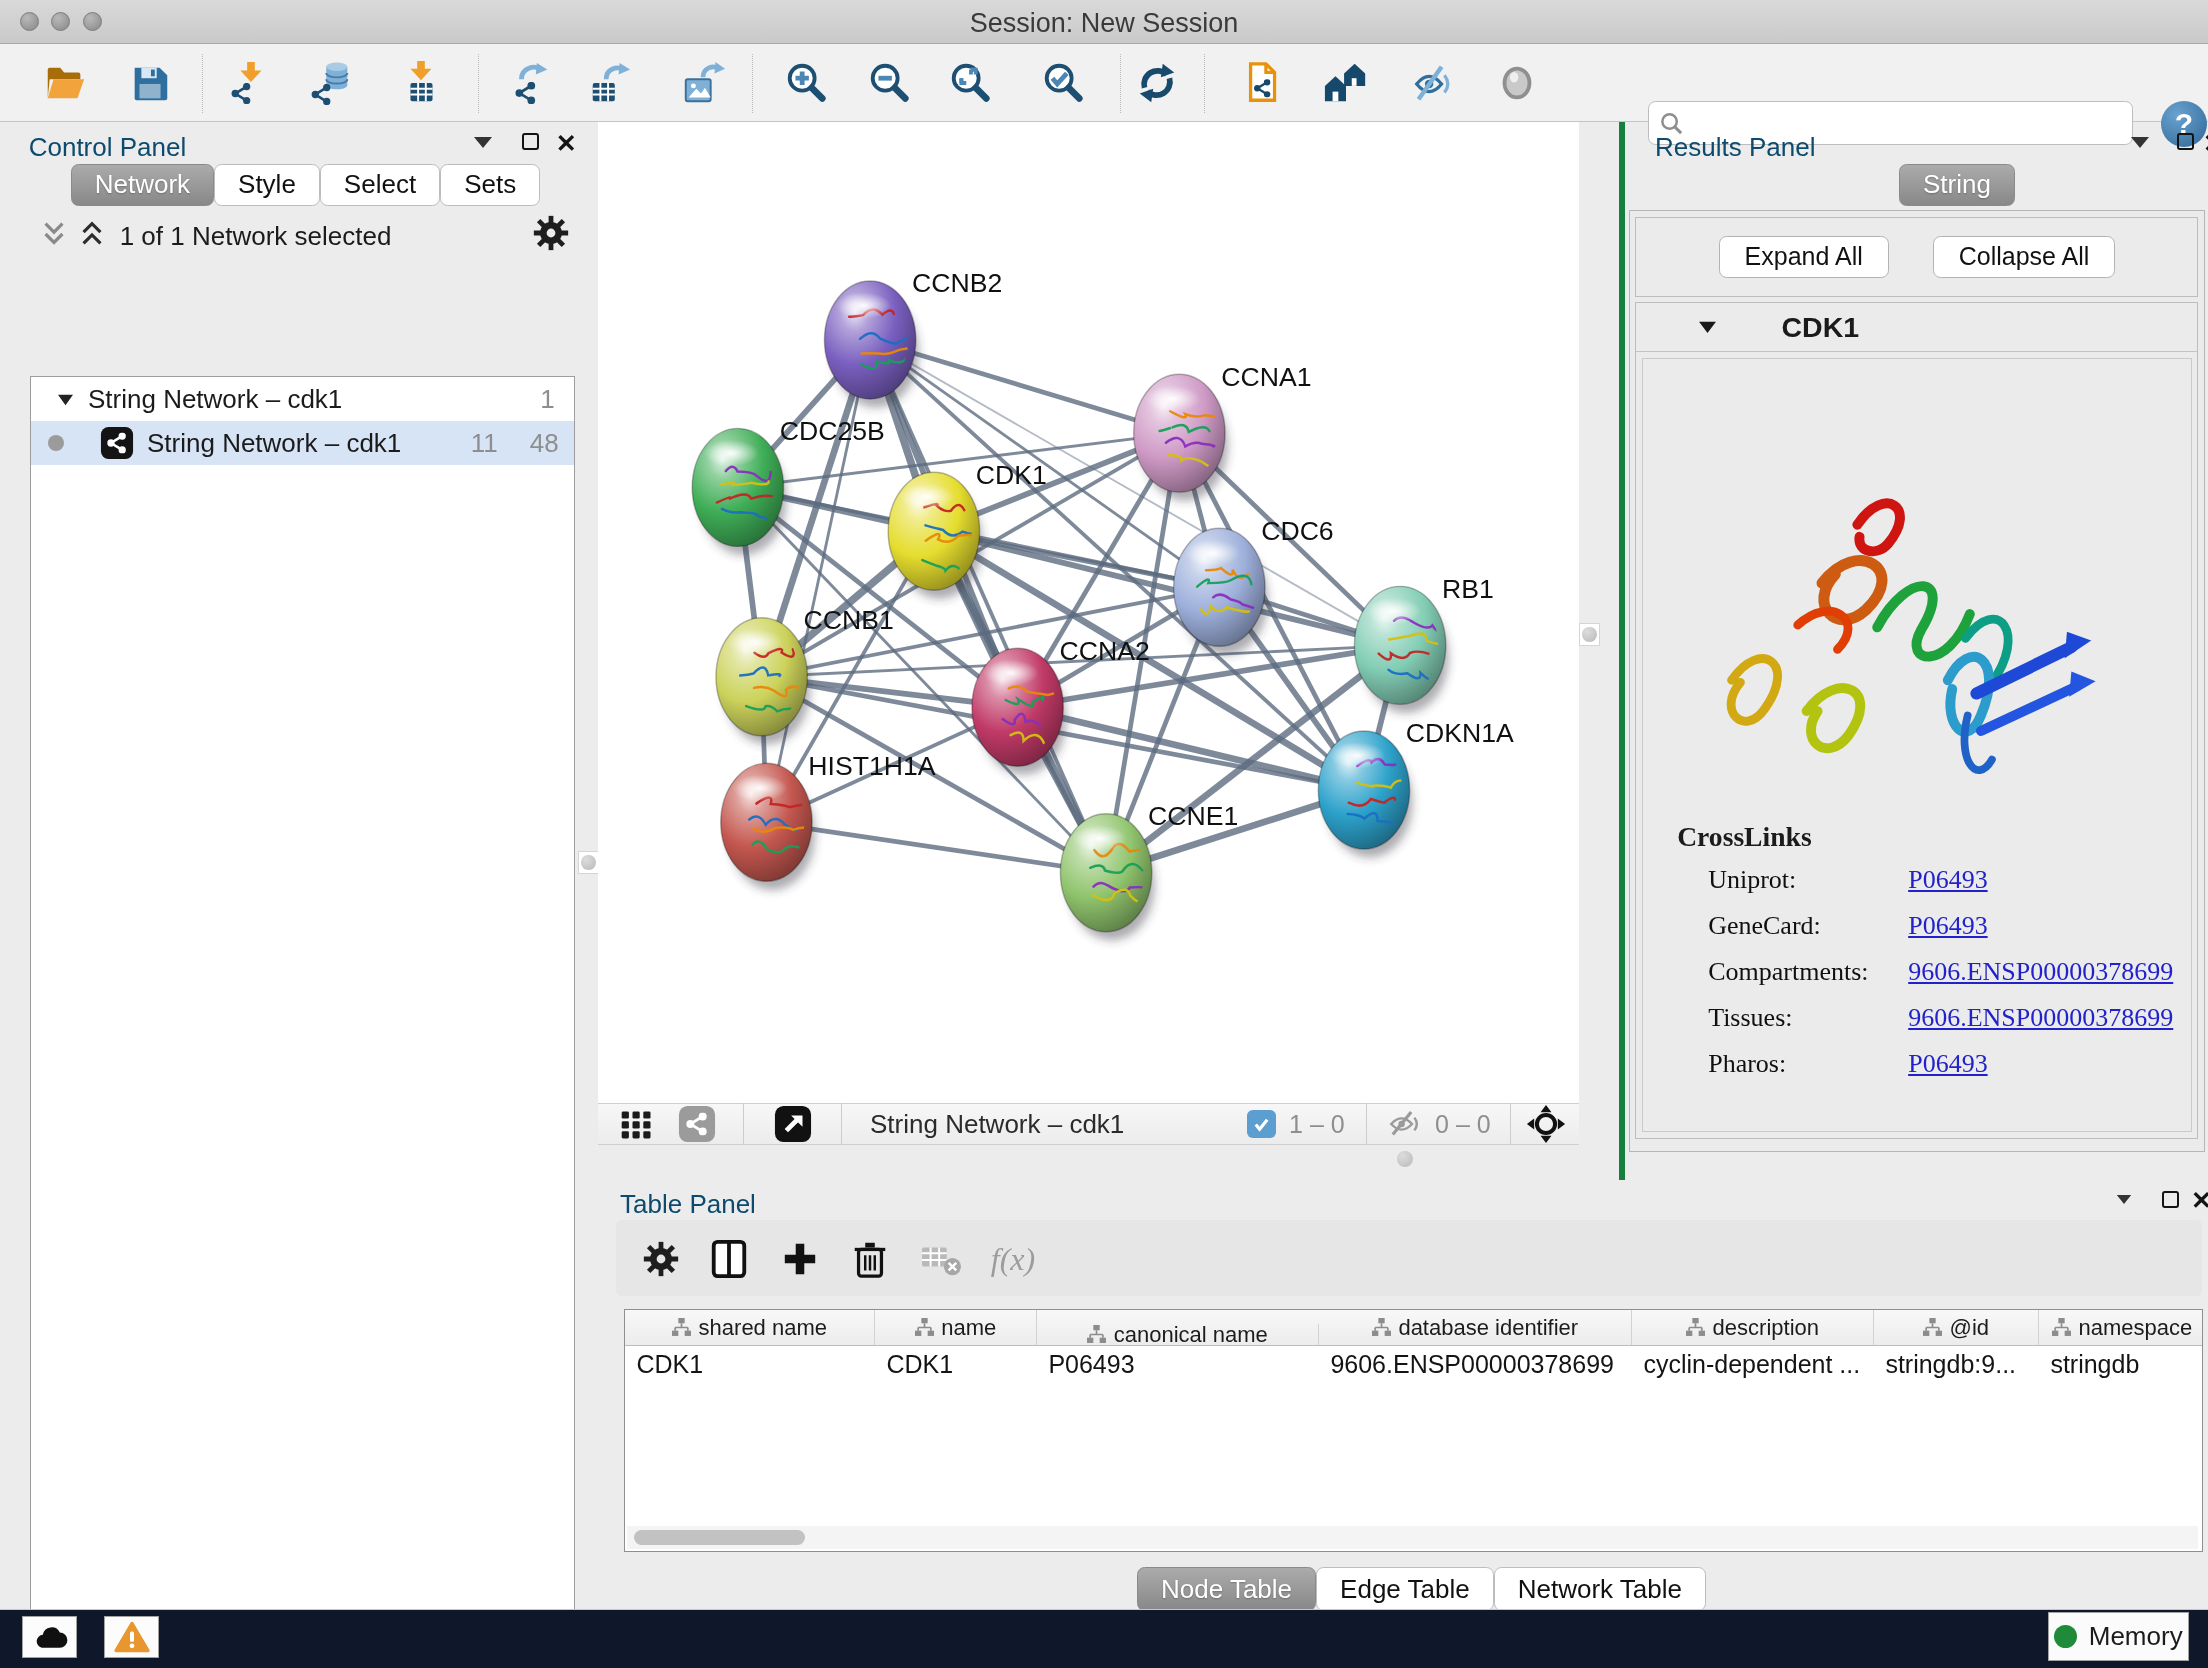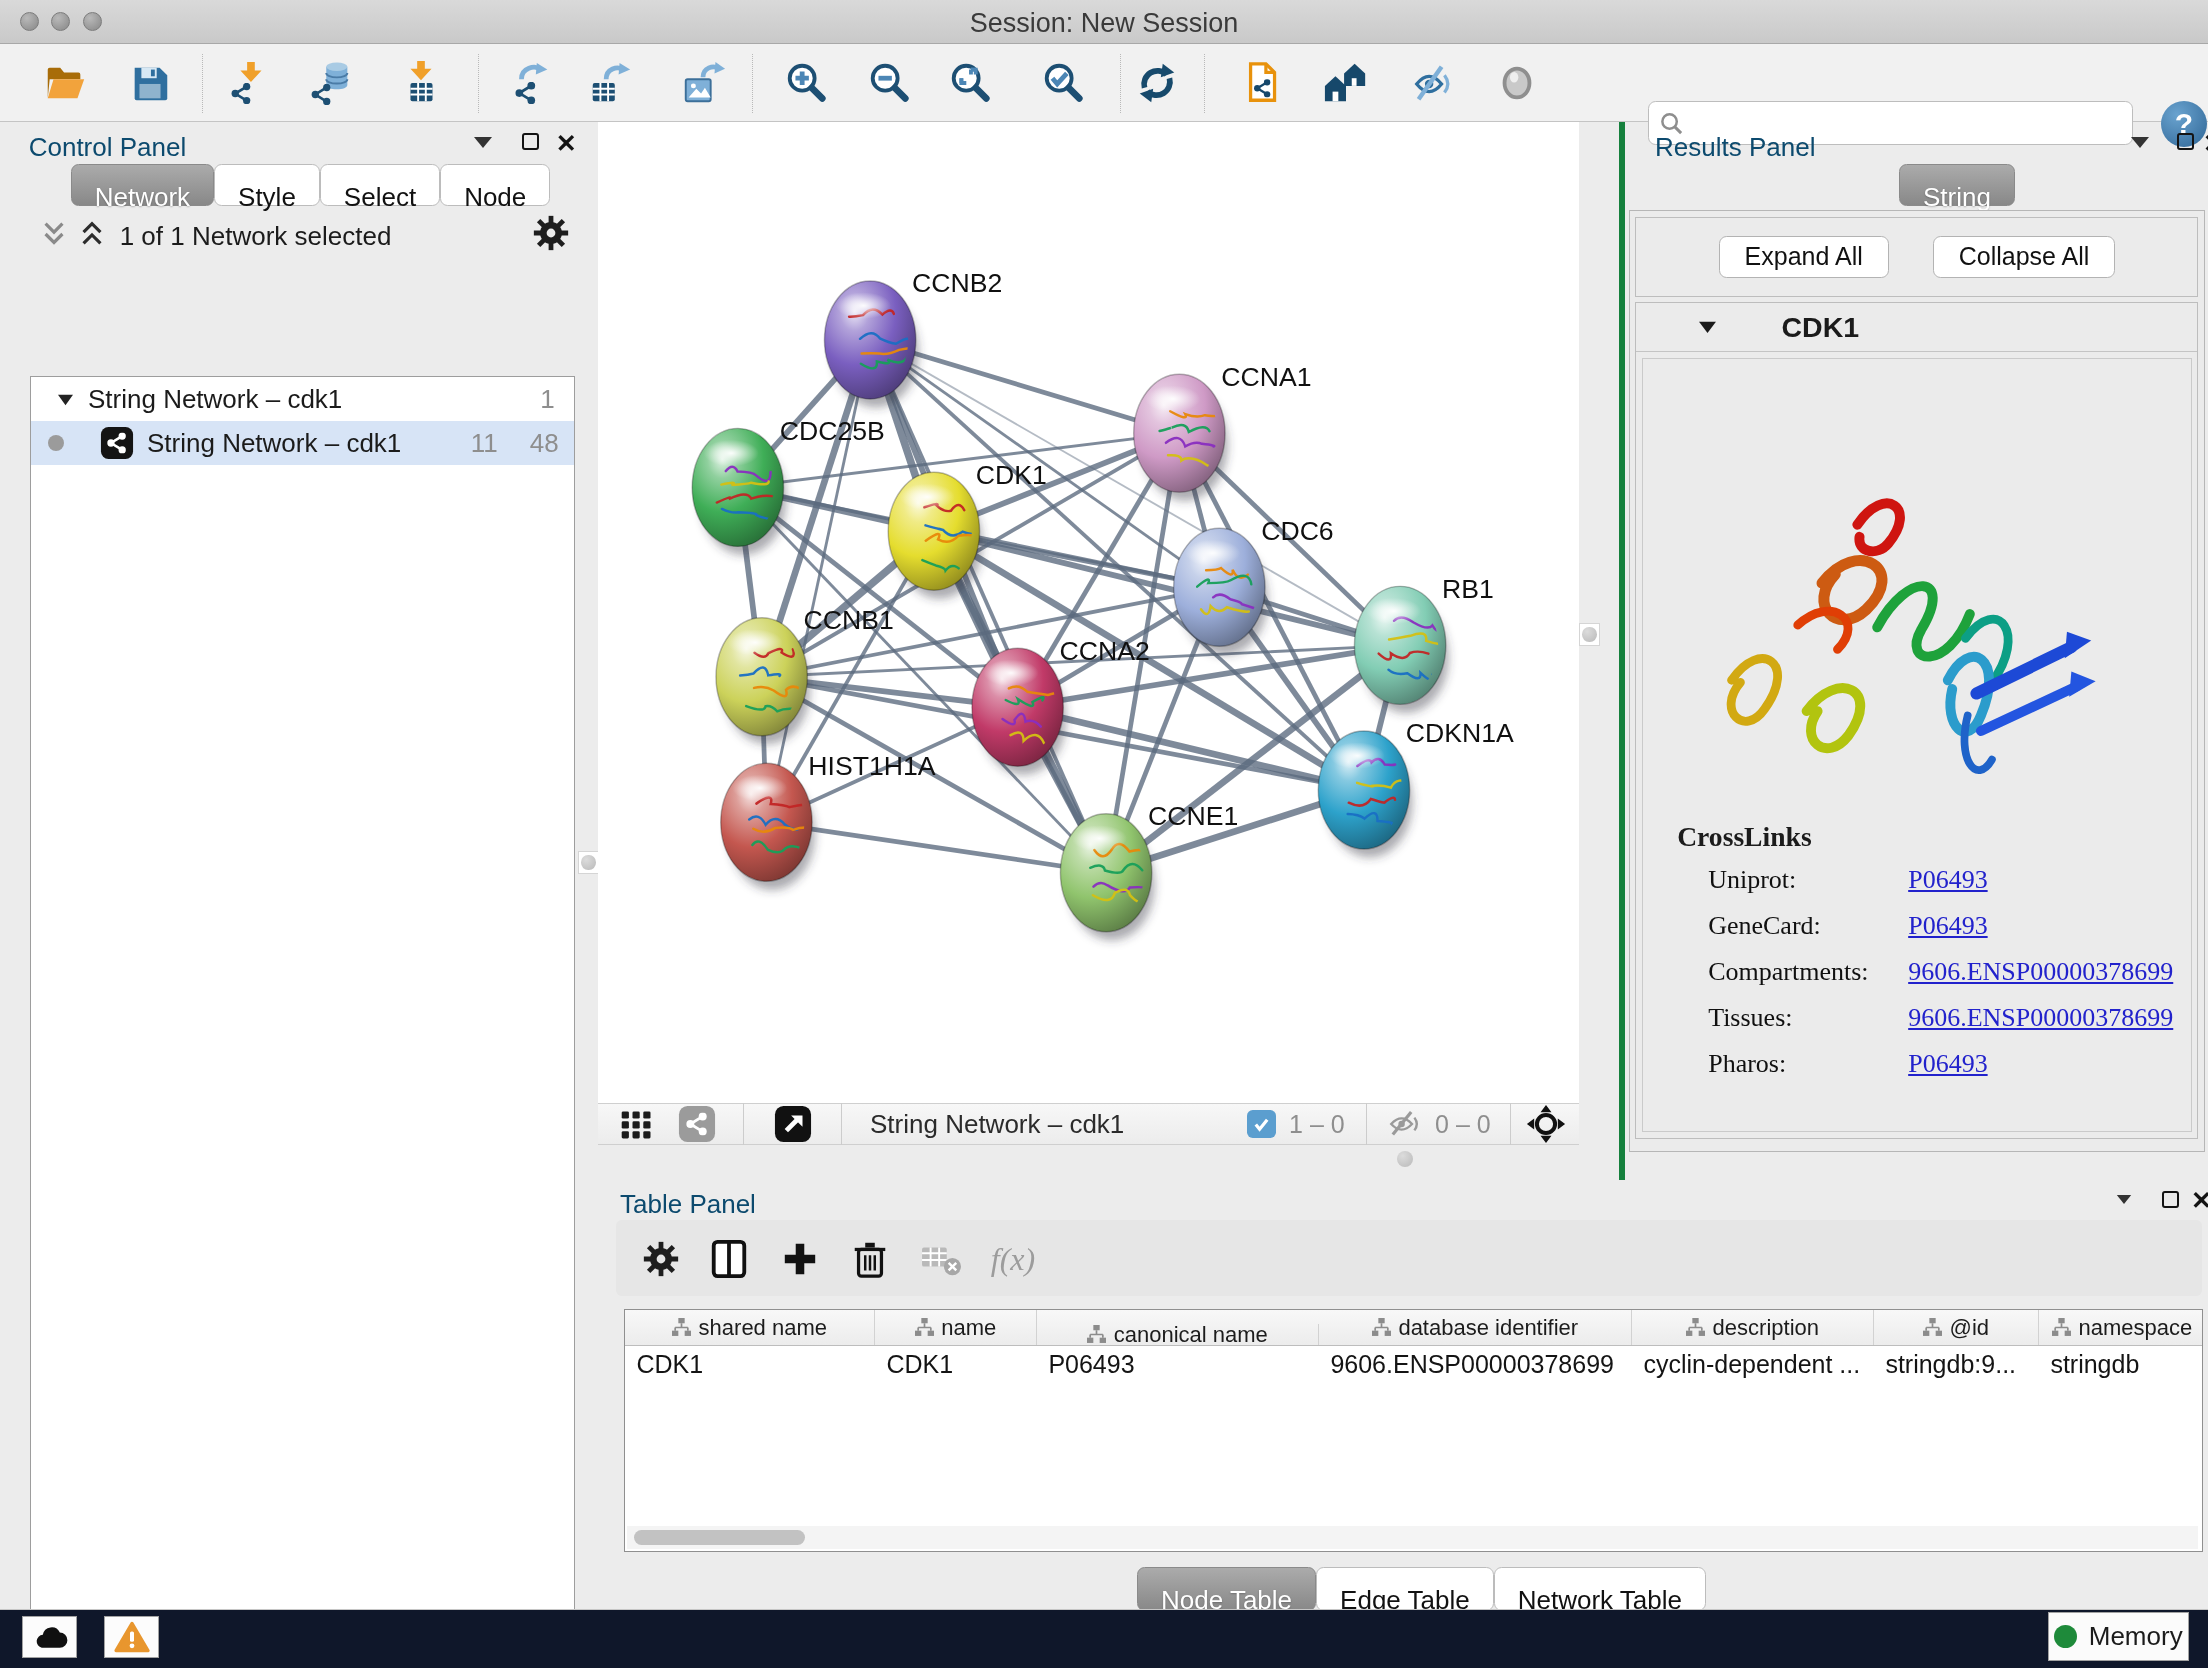--- a/index.html
+++ b/index.html
@@ -17,21 +17,21 @@
   .tbsep{position:absolute;top:9.5px;width:0;height:59px;border-left:1.9px dotted #b9b9b9}
   .search{position:absolute;left:1648px;top:57px;width:485px;height:44px;background:#fff;border:1.9px solid #bdbdbd;border-radius:7.6px;display:flex;align-items:center;padding:0 9.5px}
   .search input{border:none;outline:none;flex:1;font-size:25px;font-family:"Liberation Sans",sans-serif;background:transparent;margin-left:7.6px}
   .helpbtn{position:absolute;left:2161px;top:57px;width:46px;height:46px;border-radius:50%;background:radial-gradient(circle at 35% 30%,#6aa3cf,#2e6595);color:#fff;font-size:30px;font-weight:bold;display:flex;align-items:center;justify-content:center}
   
   .ptitle{font-size:26px;color:#0c4a6e}
   .win-x{font-size:25px;font-weight:bold;color:#141414;line-height:1}
   .win-sq{width:17px;height:17px;border:2.4px solid #141414;border-radius:2.9px}
   .win-ar{width:0;height:0;border-left:9.5px solid transparent;border-right:9.5px solid transparent;border-top:11.4px solid #333}
   
-  .tab{height:42px;padding:17px 23px;background:#fff;border:1px solid #bcbcbc;border-radius:7.6px 7.6px 7.6px 7.6px;font-size:26px;display:flex;align-items:flex-start;color:#111}
+  .tab{height:42px;padding:5px 23px;background:#fff;border:1px solid #bcbcbc;border-radius:7.6px 7.6px 7.6px 7.6px;font-size:26px;display:flex;align-items:flex-end;color:#111}
   .tab.sel{background:linear-gradient(#ababab,#888);color:#fff;border-color:#8a8a8a;text-shadow:0 1px 1.9px rgba(0,0,0,.25)}
   
   .treebox{position:absolute;left:24px;top:254px;width:545px;height:1332px;background:#fff;border:1.9px solid #9d9d9d}
   .trow{position:relative;height:44px;display:flex;align-items:center;font-size:26px}
   .trow.sel{background:#d7e4f6}
   
   .netcanvas{left:598px;top:122px;width:981px;height:982px;background:#fff}
   .nettb{left:598px;top:1103px;width:981px;height:42px;background:linear-gradient(#f7f7f7,#ececec);border-top:1px solid #cfcfcf;border-bottom:1px solid #cfcfcf;display:flex;align-items:center}
   .ntsep{width:0;height:42px;border-left:1px solid #cccccc}
   .badge{font-size:25px;color:#8e8e8e}
@@ -248,21 +248,21 @@
     <div class="tab sel" style="border-radius:7.6px">
         <span>Network</span>
       </div>
     <div class="tab">
         <span>Style</span>
       </div>
     <div class="tab">
         <span>Select</span>
       </div>
     <div class="tab">
-        <span>Node</span>
+        <span>Sets</span>
       </div>
   </div>
 
   <div class="abs" style="left:32px;top:97px">
     <svg width="32" height="30" viewBox="0 0 34 32">
         <path d="M8 5 l9 9 9-9 M8 16 l9 9 9-9" stroke="#8a8a8a" stroke-width="3.4" fill="none"></path>
       </svg>
   </div>
   <div class="abs" style="left:70px;top:97px">
     <svg width="32" height="30" viewBox="0 0 34 32">

